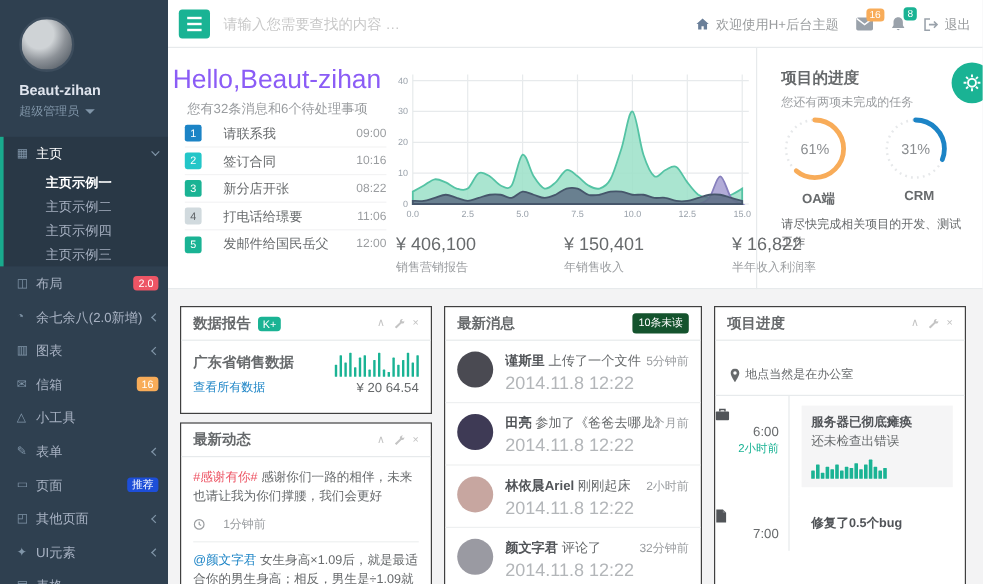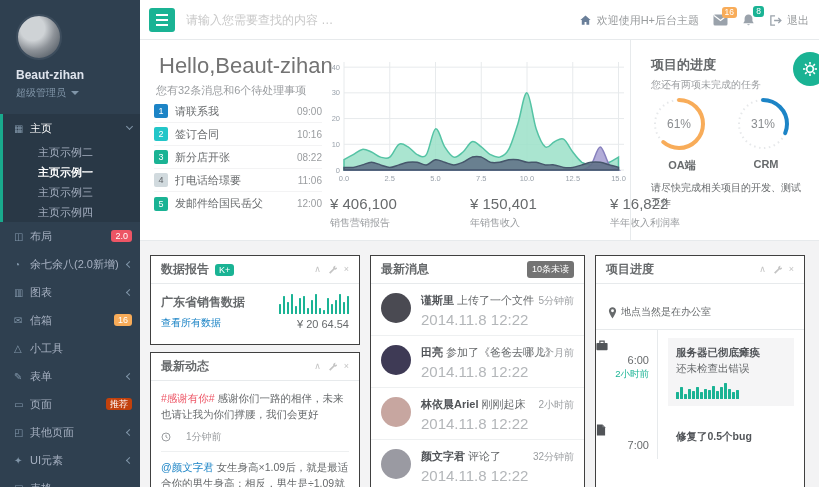--- a/index.html
+++ b/index.html
@@ -12,21 +12,21 @@
   .user{padding:14px 16px 10px 16px;}
   .avatar{width:46px;height:46px;border-radius:50%;background:radial-gradient(circle at 35% 30%,#cfd3d6 0 30%,#8d9298 55%,#3c4650 100%);border:2px solid #3d4d5d;}
   .uname{margin-top:8px;font-size:12px;font-weight:bold;color:#dfe4ed;}
   .urole{margin-top:4px;font-size:10px;color:#8095a8;display:flex;align-items:center;gap:5px;}
   .caret{width:0;height:0;border-left:4px solid transparent;border-right:4px solid transparent;border-top:4px solid #8095a8;}
   .menu{margin-top:4px;}
   .mi{position:relative;display:flex;align-items:center;height:28px;padding:0 8px 0 14px;font-size:11px;cursor:pointer;}
   .mi .ic{width:16px;font-size:10px;color:#8095a8;flex:none;}
   .mi .lbl{flex:1;white-space:nowrap;overflow:hidden;}
   .badge{flex:none;font-size:9px;color:#fff;border-radius:3px;padding:1px 4px;line-height:1.2;}
-  .b-red{background:#ed5565;}.b-org{background:#f8ac59;}.b-grn{background:#c2410c;margin-left:28px;}
+  .b-red{background:#ed5565;}.b-org{background:#f8ac59;}.b-grn{background:#1d4ed8;margin-left:28px;}
   .chev{flex:none;width:5px;height:5px;border-left:1.5px solid #8095a8;border-bottom:1.5px solid #8095a8;}
   .chev.left{transform:rotate(45deg);}
   .chev.down{transform:rotate(-45deg);margin-top:-3px;}
   .active-group{background:#293846;border-left:3px solid #19aa8d;}
   .active-group .mi{padding-left:11px;color:#ffffff;}
   .sub .mi{height:20px;padding-left:35px;color:#a7b1c2;font-size:11px;}
   .sub .mi.on{color:#ffffff;font-weight:bold;}
 
   
   .nav{position:absolute;left:140px;top:0;width:679px;height:40px;background:#fff;border-bottom:1px solid #e7eaec;}
@@ -35,26 +35,26 @@
   .burger i{display:block;width:12px;height:2px;background:#fff;}
   .search{position:absolute;left:46px;top:8px;width:240px;height:24px;border:none;outline:none;font-size:12px;color:#676a6c;}
   .search::placeholder{color:#c8c8c8;}
   .nav-right{position:absolute;right:10px;top:0;height:40px;display:flex;align-items:center;gap:14px;}
   .nav-item{display:flex;align-items:center;gap:5px;color:#999c9e;font-size:11px;cursor:pointer;}
   .ibadge{position:relative;}
   .ibadge .cnt{position:absolute;top:-7px;right:-9px;font-size:8.5px;color:#fff;border-radius:3px;padding:1px 3px;line-height:1.1;}
 
   
   .hero{position:absolute;left:140px;top:40px;width:679px;height:201px;background:#fff;border-bottom:1px solid #e7eaec;}
-  .hello{position:absolute;left:19px;top:13px;font-size:22px;font-weight:300;color:#737373;}
+  .hello{position:absolute;left:4px;top:13px;font-size:22px;font-weight:300;color:#8b5cf6;}
   .hello-sub{position:absolute;left:16px;top:43px;font-size:11px;color:#9a9da0;}
   .todos{position:absolute;left:14px;top:60px;width:168px;}
   .todo{display:flex;align-items:center;height:23px;border-bottom:1px solid #f3f3f4;}
   .tn{width:14px;height:14px;border-radius:2px;color:#fff;font-size:9px;display:flex;align-items:center;justify-content:center;flex:none;}
-  .tt{flex:1;margin-left:7px;font-size:11px;color:#676a6c;white-space:nowrap;overflow:hidden;}
+  .tt{flex:1;margin-left:18px;font-size:11px;color:#676a6c;white-space:nowrap;overflow:hidden;}
   .tm{font-size:10px;color:#9a9da0;}
   #main-chart{position:absolute;left:182px;top:14px;}
   .grid{stroke:#e7eaec;stroke-width:1;}
   .tick{font-size:7.5px;fill:#9aa2ab;font-family:"Liberation Sans",sans-serif;}
   .stats{position:absolute;left:190px;top:155px;width:430px;display:flex;}
   .stat{width:110px;margin-right:30px;}
   .stat .v{font-size:15px;color:#676a6c;}
   .stat .l{margin-top:4px;font-size:10px;color:#9a9da0;white-space:nowrap;}
 
   .hero-right{position:absolute;left:490px;top:0;width:169px;height:201px;border-left:1px solid #e7eaec;}
@@ -66,21 +66,21 @@
   .gear-btn{position:absolute;left:793px;top:52px;width:34px;height:34px;border-radius:50%;background:#1ab394;
             display:flex;align-items:center;justify-content:center;cursor:pointer;z-index:5;}
 
   
   .panel{position:absolute;background:#fff;border:1px solid #404040;}
   .phead{height:28px;display:flex;align-items:center;padding:0 10px;border-bottom:1px solid #e7eaec;}
   .ptitle{font-size:12px;font-weight:bold;color:#676a6c;}
   .ptools{margin-left:auto;display:flex;align-items:center;gap:7px;color:#c4c4c4;}
   .tool{font-size:9px;cursor:pointer;line-height:1;}
   .pbadge{margin-left:6px;font-size:9px;color:#fff;background:#1ab394;border-radius:3px;padding:1px 4px;}
-  .pbadge-warn{margin-left:auto;font-size:9px;color:#fff;background:#737373;border-radius:3px;padding:2px 5px;}
+  .pbadge-warn{margin-left:auto;font-size:9px;color:#fff;background:#14532d;border-radius:3px;padding:2px 5px;}
 
   .spark{display:flex;align-items:flex-end;gap:1.5px;height:20px;}
   .spark>div{width:2.5px;background:#1ab394;border-radius:0.5px;}
 
   
   .rep-body{display:flex;padding:10px;}
   .rep-left .rt{font-size:12px;font-weight:bold;color:#676a6c;white-space:nowrap;}
   .rep-left .rl{margin-top:5px;font-size:10px;color:#1c84c6;cursor:pointer;}
   .rep-right{margin-left:auto;text-align:right;}
   .rep-right .amt{margin-top:4px;font-size:11px;color:#676a6c;}
@@ -132,31 +132,31 @@
     </div>
 
     <div class="menu">
       <div class="active-group">
         <div class="mi">
           <span class="ic">▦</span>
           <span class="lbl">主页</span>
           <span class="chev down"></span>
         </div>
         <div class="sub">
-          <div class="mi">
-              <span class="lbl">主页示例二</span>
-            </div>
           <div class="mi on">
               <span class="lbl">主页示例一</span>
             </div>
           <div class="mi">
-              <span class="lbl">主页示例三</span>
+              <span class="lbl">主页示例二</span>
             </div>
           <div class="mi">
               <span class="lbl">主页示例四</span>
+            </div>
+          <div class="mi">
+              <span class="lbl">主页示例三</span>
             </div>
         </div>
       </div>
 
       <div class="mi">
         <span class="ic">◫</span>
         <span class="lbl">布局</span>
         <span class="badge b-red">2.0</span>
       </div>
       <div class="mi">

